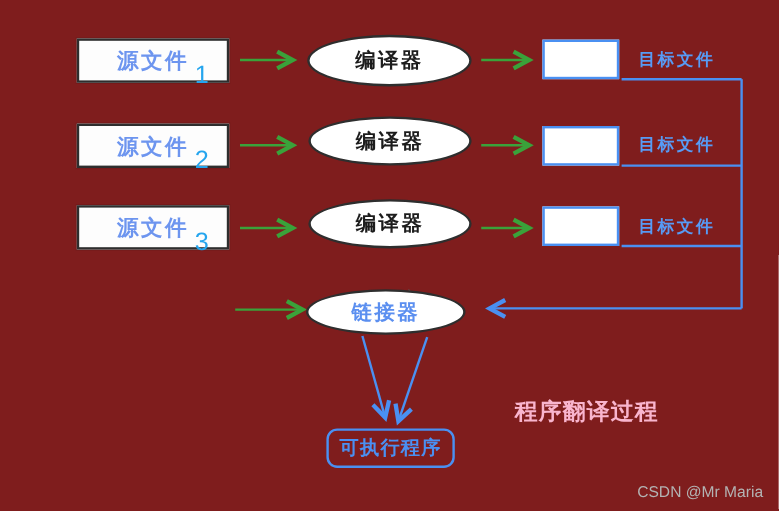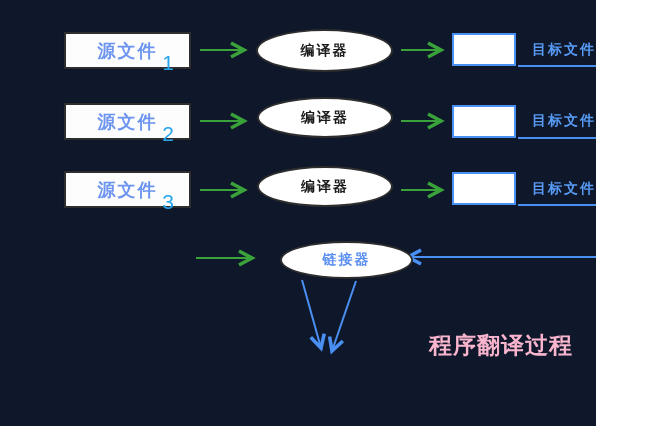--- a/index.html
+++ b/index.html
@@ -1,54 +1,54 @@
 <!DOCTYPE html>
 <html><head>
 <meta charset="utf-8">
 <style>
   html,body{margin:0;padding:0;background:#ffffff;}
   body{font-family:"Liberation Sans","DejaVu Sans",sans-serif;}
-  .canvas{position:relative;width:596px;height:426px;background:#0f172a;overflow:hidden;}
+  .canvas{position:relative;width:649px;height:426px;background:#7f1d1d;overflow:hidden;}
 
   
   .srcbox{position:absolute;border:2px solid #2e2e2e;background:#fdfdfd;
           display:flex;align-items:center;justify-content:center;box-sizing:border-box;
           box-shadow:0 0 0 1px rgba(0,0,0,0.08);}
   .srcbox .lbl{color:#6d95ef;font-size:18px;font-weight:bold;letter-spacing:2px;}
   .srcbox .num{position:absolute;right:15px;bottom:-8px;color:#25a5ee;font-size:21px;font-weight:normal;}
   .box1{left:64px;top:32px;width:127px;height:37px;}
   .box2{left:64px;top:103px;width:127px;height:37px;}
   .box3{left:64px;top:171px;width:127px;height:37px;}
   .box4{left:65px;top:240px;width:122px;height:34px;}
 
   
   .ellipse{position:absolute;border:2px solid #2e2e2e;border-radius:50%;background:#ffffff;
            display:flex;align-items:center;justify-content:center;box-sizing:border-box;}
-  .ellipse .lbl{font-size:14px;font-weight:bold;color:#1c1c1c;letter-spacing:2px;}
+  .ellipse .lbl{font-size:17px;font-weight:bold;color:#1c1c1c;letter-spacing:2px;}
   .e1{left:256px;top:29px;width:137px;height:43px;}
   .e2{left:257px;top:97px;width:136px;height:41px;}
   .e3{left:257px;top:166px;width:136px;height:41px;}
-  .e4{left:280px;top:241px;width:133px;height:38px;}
+  .e4{left:255px;top:241px;width:133px;height:38px;}
   .e4 .lbl{color:#5b8ff0;}
 
   
   .bluebox{position:absolute;border:2px solid #4a90f2;background:#ffffff;width:64px;height:33px;box-sizing:border-box;}
   .bb1{left:452px;top:33px;}
   .bb2{left:452px;top:105px;}
   .bb3{left:452px;top:172px;}
 
   .targetlabel{position:absolute;left:532px;color:#579bf5;font-size:14px;font-weight:bold;letter-spacing:2px;}
   .t1{top:41px;} .t2{top:112px;} .t3{top:180px;}
 
   
   .execbox{position:absolute;left:272px;top:357px;width:107px;height:33px;border:2px solid #4a90f2;
            border-radius:9px;display:flex;align-items:center;justify-content:center;box-sizing:border-box;}
   .execbox .lbl{color:#4a90f2;font-size:16px;font-weight:bold;letter-spacing:1px;}
 
-  .title{position:absolute;left:429px;top:330px;color:#f9b5ce;font-size:23px;font-weight:bold;letter-spacing:1px;}
+  .title{position:absolute;left:429px;top:330px;color:#f9b5ce;font-size:19px;font-weight:bold;letter-spacing:1px;}
   .watermark{position:absolute;left:531px;top:402px;color:#b3b3b3;font-size:13px;}
 
   svg.overlay{position:absolute;left:0;top:0;pointer-events:none;}
 </style>
 </head>
 <body>
 
 <div class="canvas">
 
   <svg class="overlay" width="649" height="426" viewBox="0 0 649 426">
@@ -112,17 +112,21 @@
   <div class="ellipse e3">
     <span class="lbl">编译器</span>
   </div>
   <div class="bluebox bb3"></div>
   <div class="targetlabel t3">目标文件</div>
 
   <div class="ellipse e4">
     <span class="lbl">链接器</span>
   </div>
 
+  <div class="execbox">
+    <span class="lbl">可执行程序</span>
+  </div>
 
   <div class="title">程序翻译过程</div>
 
+  <div class="watermark">CSDN @Mr Maria</div>
 
 </div>
 
 </body></html>

